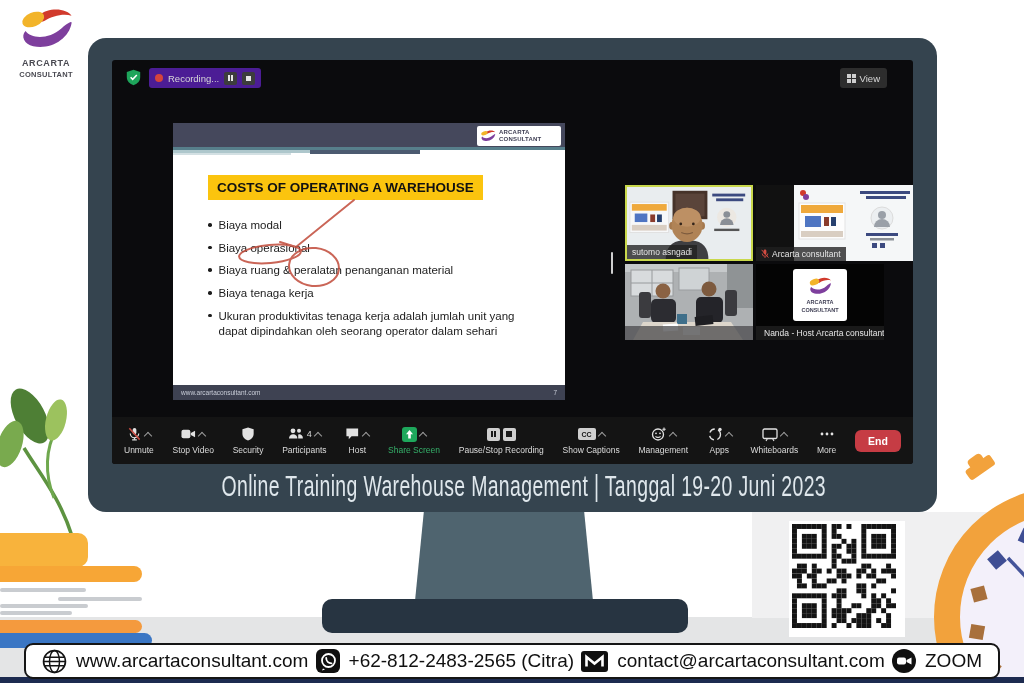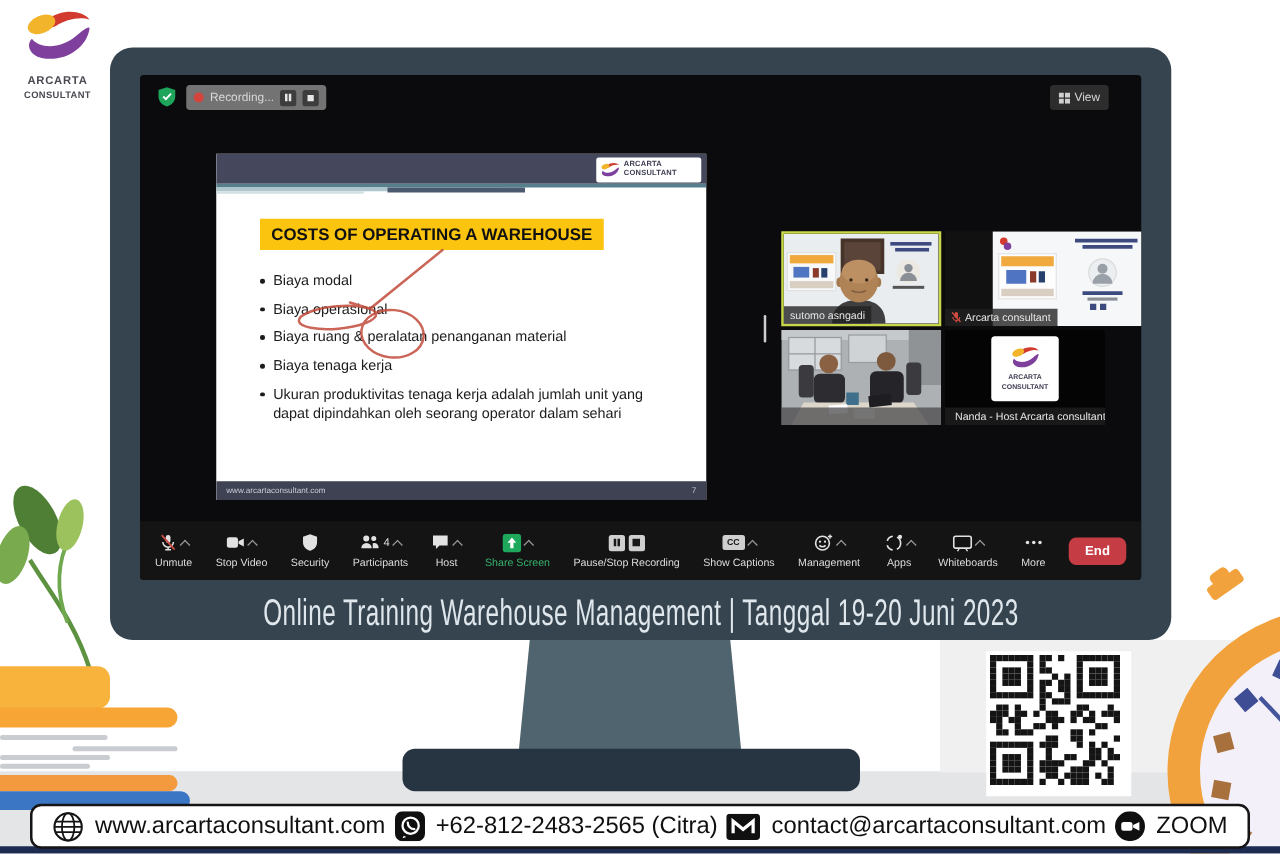--- a/index.html
+++ b/index.html
@@ -15,30 +15,30 @@
   
   .brand{left:8px;top:8px;width:76px;text-align:center;z-index:4;}
   .brand svg{width:58px;height:46px;}
   .brand-title{display:block;font-size:9px;font-weight:bold;color:#4a4a52;letter-spacing:.6px;}
   .brand-sub{display:block;font-size:7.5px;font-weight:bold;color:#4a4a52;letter-spacing:.3px;margin-top:2px;}
 
   
   .monitor{left:88px;top:38px;width:849px;height:474px;background:var(--bezel-slate,#35444f);
            border-radius:18px;z-index:3;}
   .screen{left:24px;top:22px;width:801px;height:404px;background:#0b0b0d;border-radius:3px;overflow:hidden;}
-  .monitor-caption{left:0;top:428px;width:849px;height:40px;display:flex;align-items:flex-end;justify-content:center;}
+  .monitor-caption{left:11px;top:428px;width:849px;height:40px;display:flex;align-items:center;justify-content:center;}
   .caption-text{color:#dfe7ec;font-size:27px;letter-spacing:.5px;white-space:nowrap;
                 transform:scale(.72,1.1);font-weight:400;}
   .stand-neck{left:415px;top:511px;width:178px;height:90px;background:#4f646f;z-index:2;
               clip-path:polygon(5% 0,95% 0,100% 100%,0 100%);}
   .stand-base{left:322px;top:599px;width:366px;height:34px;background:#273441;border-radius:10px;z-index:2;}
 
   
   .shield-ok{left:14px;top:9px;width:15px;height:17px;}
-  .rec-pill{left:37px;top:8px;height:20px;background:#737373;border-radius:3px;display:flex;
+  .rec-pill{left:37px;top:8px;height:20px;background:#4c1d95;border-radius:3px;display:flex;
             align-items:center;gap:5px;padding:0 6px;}
   .rec-dot{width:8px;height:8px;border-radius:50%;background:#d5443c;}
   .rec-text{font-size:9.5px;color:#d8d8d8;}
   .rec-btn{width:13px;height:13px;background:#3d3d3d;border-radius:2px;display:flex;align-items:center;
            justify-content:center;gap:1.5px;}
   .rec-btn .bar{width:1.5px;height:6px;background:#e8e8e8;}
   .rec-btn .box{width:5px;height:5px;background:#e8e8e8;}
   .view-btn{right:26px;top:8px;height:20px;background:#2d2d2d;border-radius:3px;display:flex;
             align-items:center;gap:4px;padding:0 7px;font-size:9.5px;color:#d8d8d8;}
 

